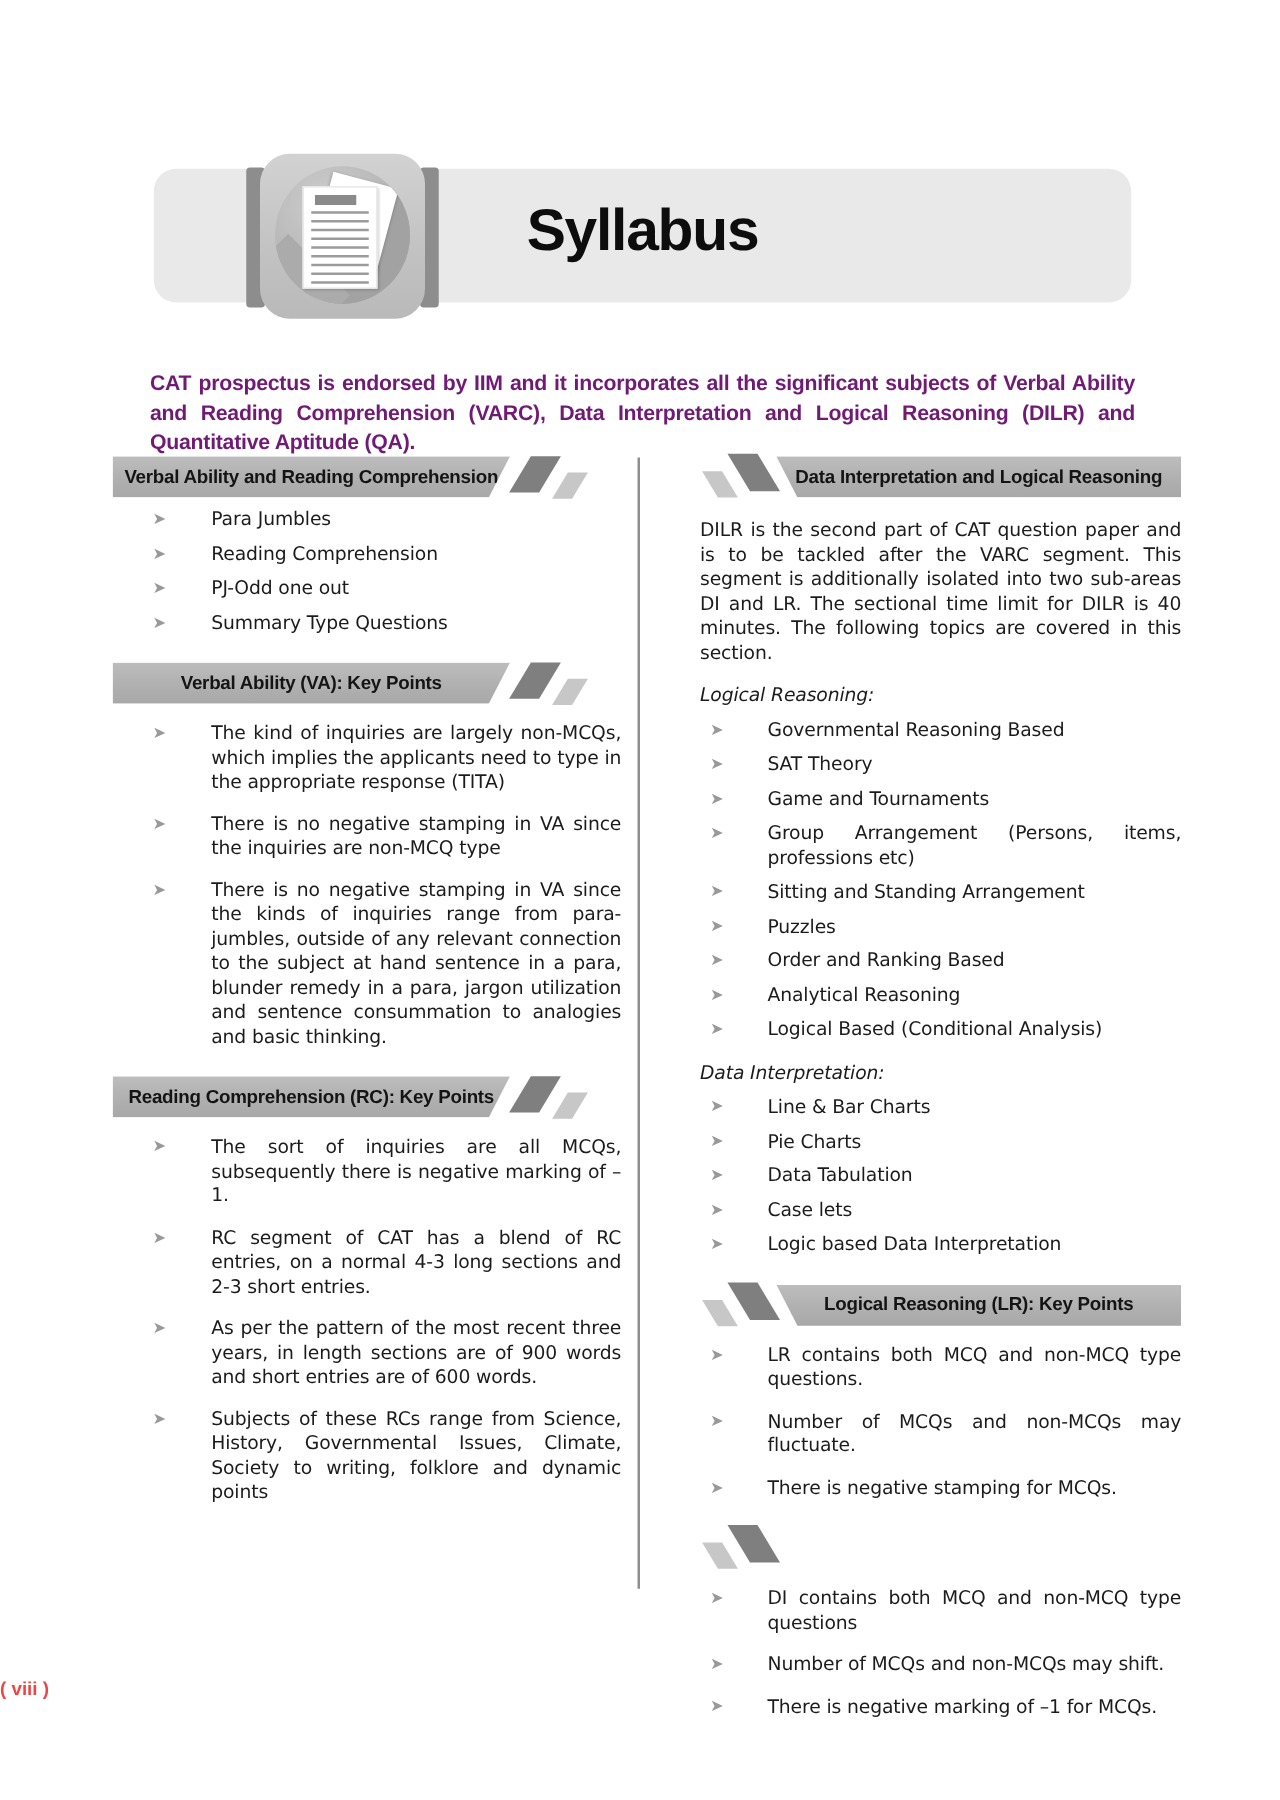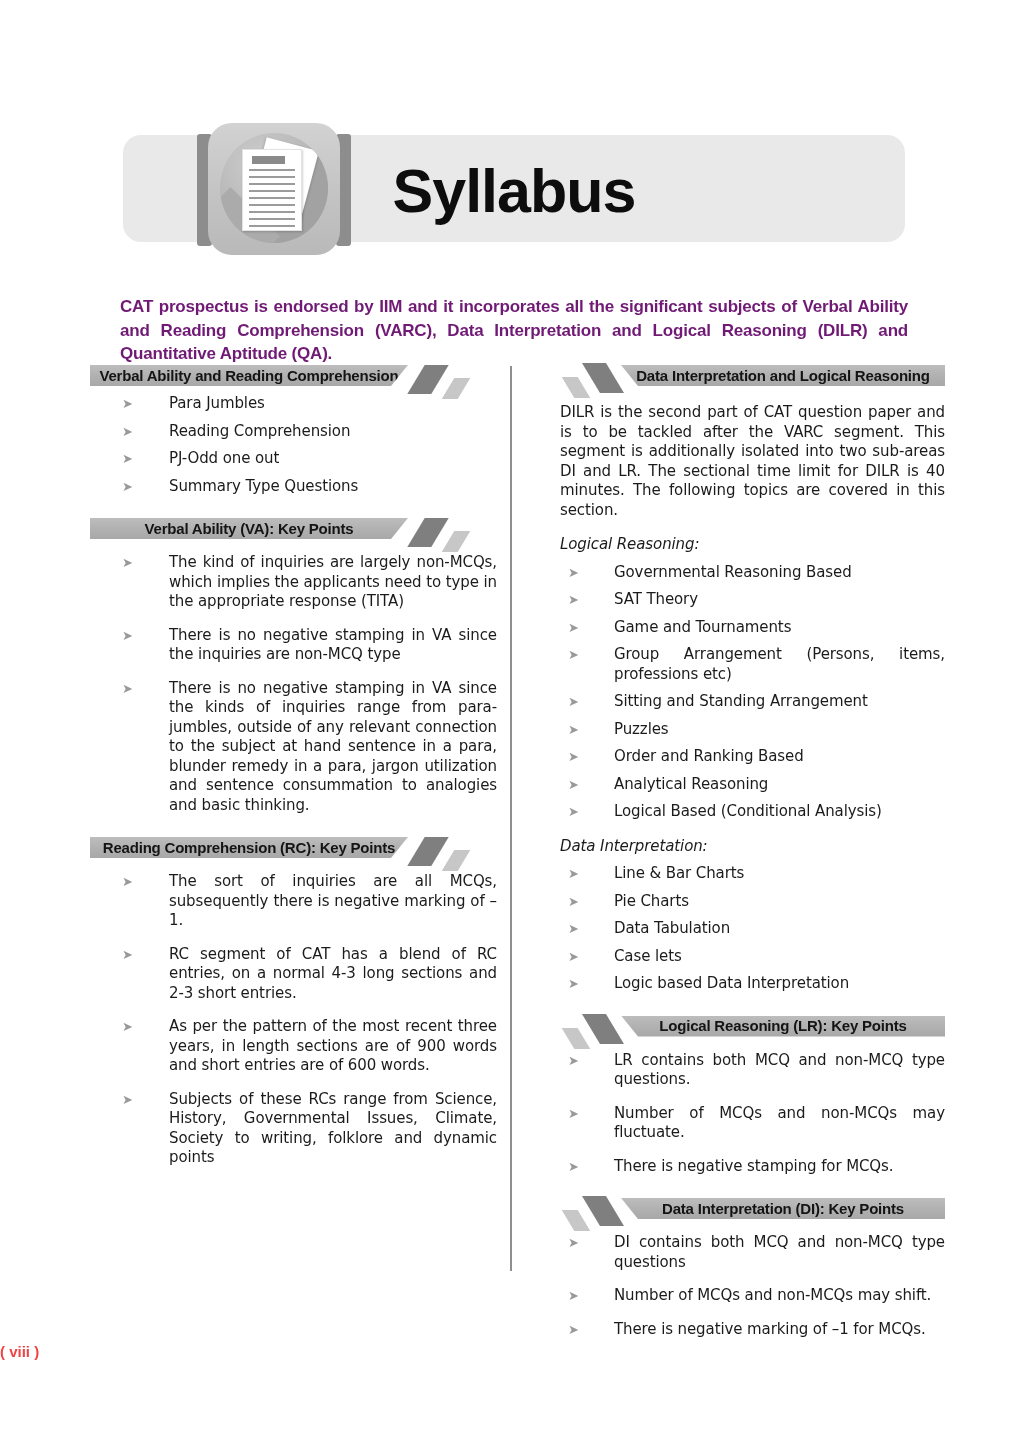--- a/index.html
+++ b/index.html
@@ -16,21 +16,21 @@
   .header-banner {
     position:absolute; left:123px; top:135px;
     width:782px; height:107px;
     background:#e9e9e9; border-radius:18px;
   }
   .header-title {
     position:absolute; left:123px; top:156px; width:782px; height:70px;
     box-sizing:border-box; 
     text-align:center;
     font-family:"Liberation Sans", sans-serif;
-    font-weight:700; font-size:61px; letter-spacing:-1px;
+    font-weight:700; font-size:47px; letter-spacing:-1px;
     color:#0d0d0d;
   }
 
   
   .doc-icon { position:absolute; left:194px; top:118px; width:160px; height:142px; }
   .doc-icon .side-bar { position:absolute; top:16px; width:15px; height:112px; background:#8d8d8d; border-radius:3px; }
   .doc-icon .side-bar.l { left:3px; }
   .doc-icon .side-bar.r { right:3px; }
   .doc-icon .plate {
     position:absolute; left:14px; top:5px; width:132px; height:132px;
@@ -66,21 +66,21 @@
     letter-spacing:-0.2px; text-align:justify; color:#701a75;
   }
 
   
   .divider { position:absolute; left:510px; top:366px; width:2px; height:905px; background:#8f8f8f; }
   .col { position:absolute; font-size:15px; line-height:19.5px; letter-spacing:-0.1px; text-align:justify; }
   .col-left  { left:90px;  top:365px; width:407px; }
   .col-right { left:560px; top:365px; width:385px; }
 
   
-  .banner { position:relative; height:21px; }
+  .banner { position:relative; height:33px; }
   .banner .bar-bg {
     position:absolute; top:0; bottom:0;
     background:linear-gradient(180deg,#bdbdbd 0%, #b0b0b0 55%, #a8a8a8 100%);
     display:flex; align-items:center; justify-content:center;
     font-family:"Liberation Sans", sans-serif;
     font-weight:700; font-size:15px; letter-spacing:-0.2px; color:#141414;
   }
   .banner-l .bar-bg { left:0; right:62px; clip-path:polygon(0 0, 100% 0, calc(100% - 17px) 100%, 0 100%); }
   .banner-l .s1 { position:absolute; right:30px; top:0;   width:24px; height:29px; background:#7f7f7f; transform:skewX(-31deg); }
   .banner-l .s2 { position:absolute; right:6px;  top:13px; width:16px; height:21px; background:#c7c7c7; transform:skewX(-31deg); }
@@ -315,23 +315,20 @@
   <div class="row prow">
     <span class="bullet">➤</span>
     <span class="btext">Number of MCQs and non-MCQs may fluctuate.</span>
   </div>
   <div class="row prow">
     <span class="bullet">➤</span>
     <span class="btext">There is negative stamping for MCQs.</span>
   </div>
 
   <div class="banner banner-r banner-gap">
-    <div class="bar-bg">
-        <span>Data Interpretation (DI): Key Points</span>
-      </div>
     <div class="s1"></div>
     <div class="s2"></div>
   </div>
 
   <div class="row prow">
     <span class="bullet">➤</span>
     <span class="btext">DI contains both MCQ and non-MCQ type questions</span>
   </div>
   <div class="row prow">
     <span class="bullet">➤</span>

